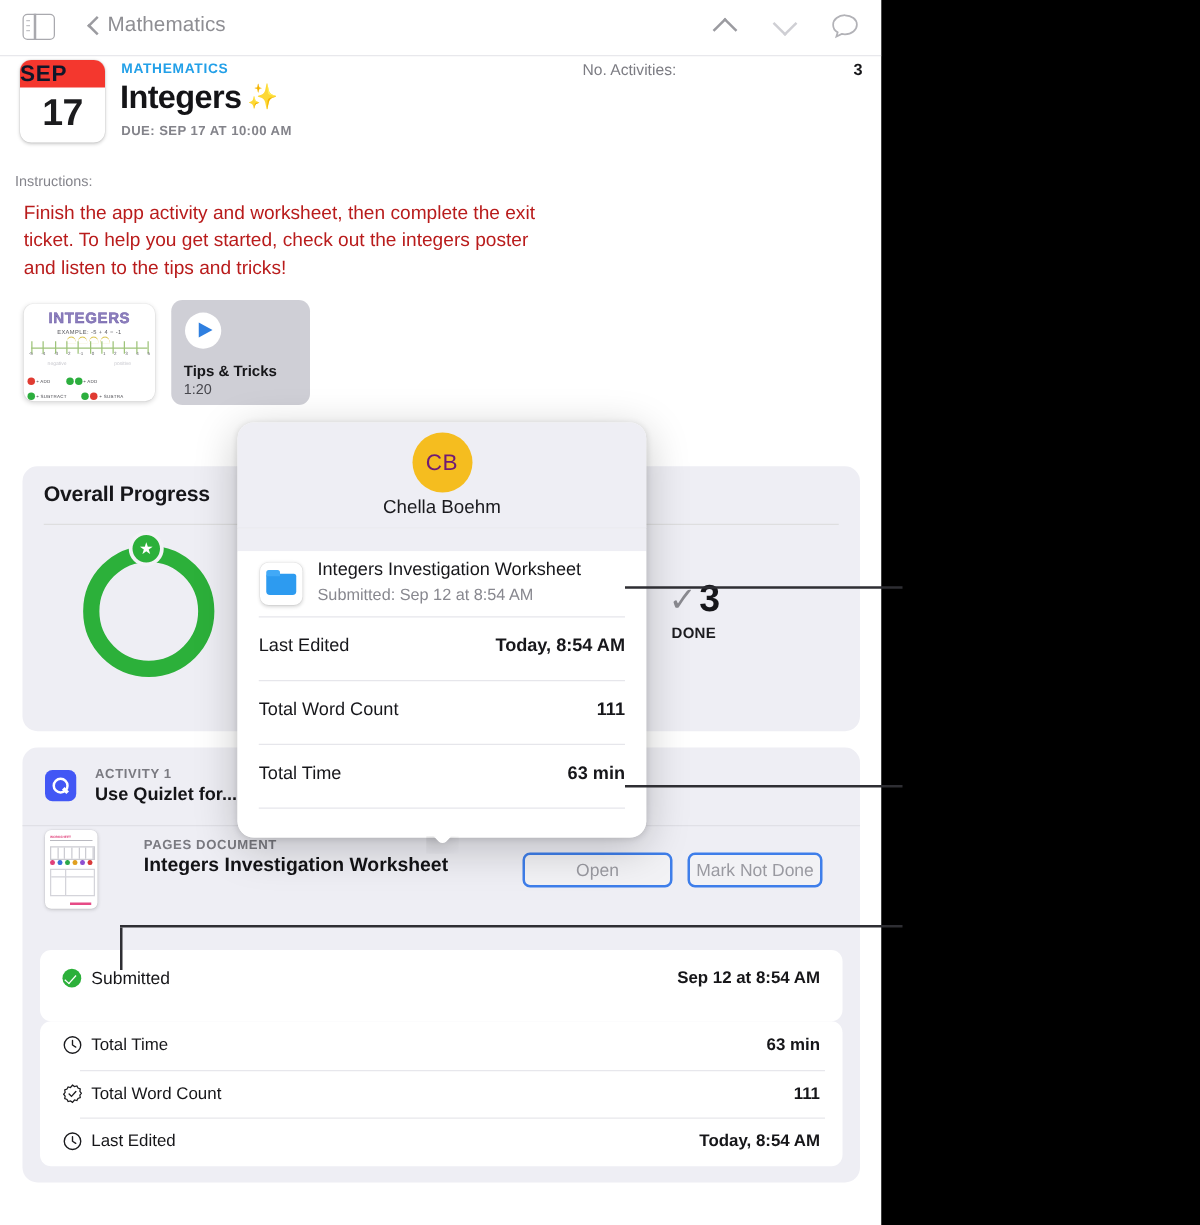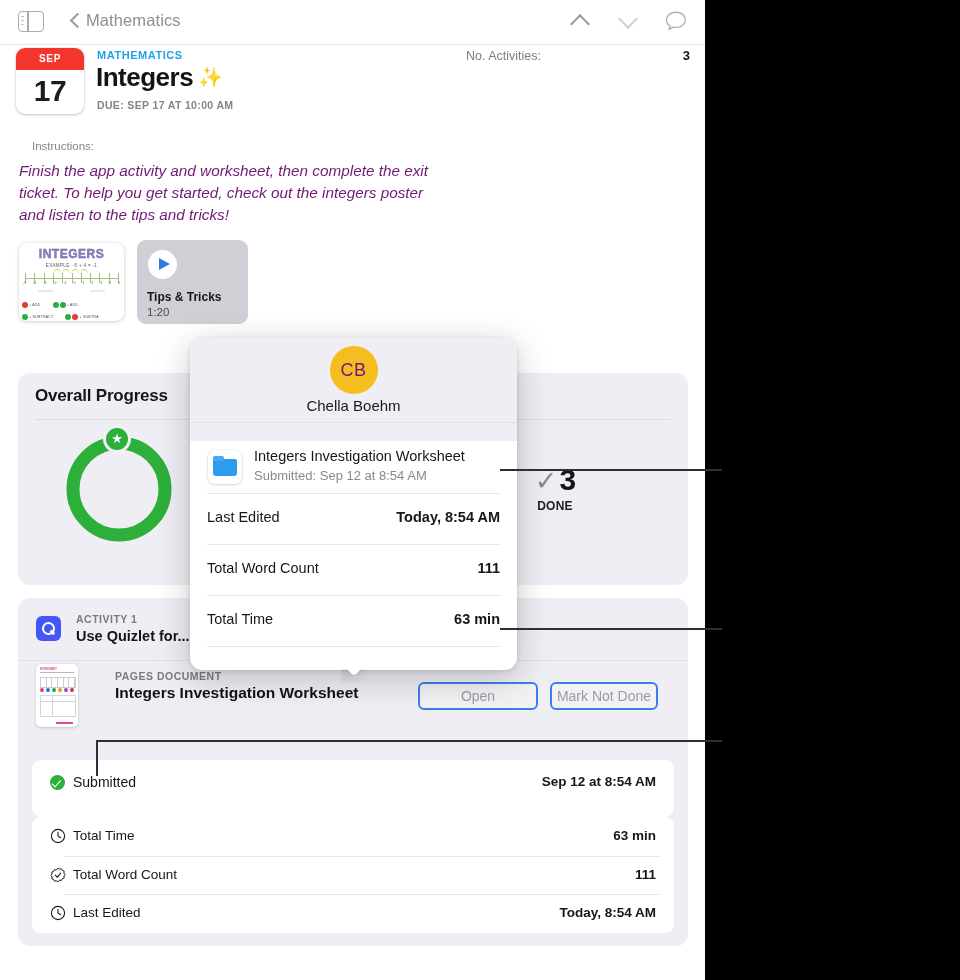--- a/index.html
+++ b/index.html
@@ -89,22 +89,22 @@
   .cal-badge {
     position: absolute; left: 16px; top: 48px;
     width: 68px; height: 66px;
     border-radius: 9px;
     background: #fff;
     box-shadow: 0 1px 3px rgba(0,0,0,.22), 0 0 0 .5px rgba(0,0,0,.06);
     overflow: hidden;
   }
   .cal-badge .cal-top {
     height: 22px; background: #f4372e;
-    color: #ffffff; font-size: 10px; font-weight: bold;
-    letter-spacing: .6px; text-align: center; line-height: 22px;
+    color: #0f172a; font-size: 18px; font-weight: bold;
+    letter-spacing: .6px; text-align: left; line-height: 22px;
   }
   .cal-badge .cal-day {
     height: 44px; line-height: 42px; text-align: center;
     font-size: 30px; font-weight: bold; color: #1c1c1e;
     letter-spacing: -.5px;
   }
   .course-label {
     position: absolute; left: 97px; top: 49px;
     font-size: 11px; font-weight: bold; color: #23a0e8;
     letter-spacing: .55px;
@@ -125,26 +125,26 @@
   .meta-row {
     display: flex; justify-content: space-between; align-items: baseline;
     height: 27px;
   }
   .meta-row + .meta-row { border-top: 1px solid #e6e6ea; }
   .meta-key { font-size: 12.5px; color: #7c7c83; }
   .meta-val { font-size: 13px; font-weight: bold; color: #161619; }
 
   
   .instr-label {
-    position: absolute; left: 32px; top: 140px;
+    position: absolute; left: 12px; top: 140px;
     font-size: 11.5px; color: #85858c;
   }
   .instr-text {
     position: absolute; left: 19px; top: 160px; width: 430px;
-    font-size: 15.3px; line-height: 22px; color: #701a75; font-style: italic;
+    font-size: 15.3px; line-height: 22px; color: #b91c1c;
   }
 
   
   .poster-card {
     position: absolute; left: 19px; top: 243px;
     width: 105px; height: 78px;
     border-radius: 8px; background: #fff;
     box-shadow: 0 1px 4px rgba(0,0,0,.17), 0 0 0 .5px rgba(0,0,0,.05);
     overflow: hidden;
   }

